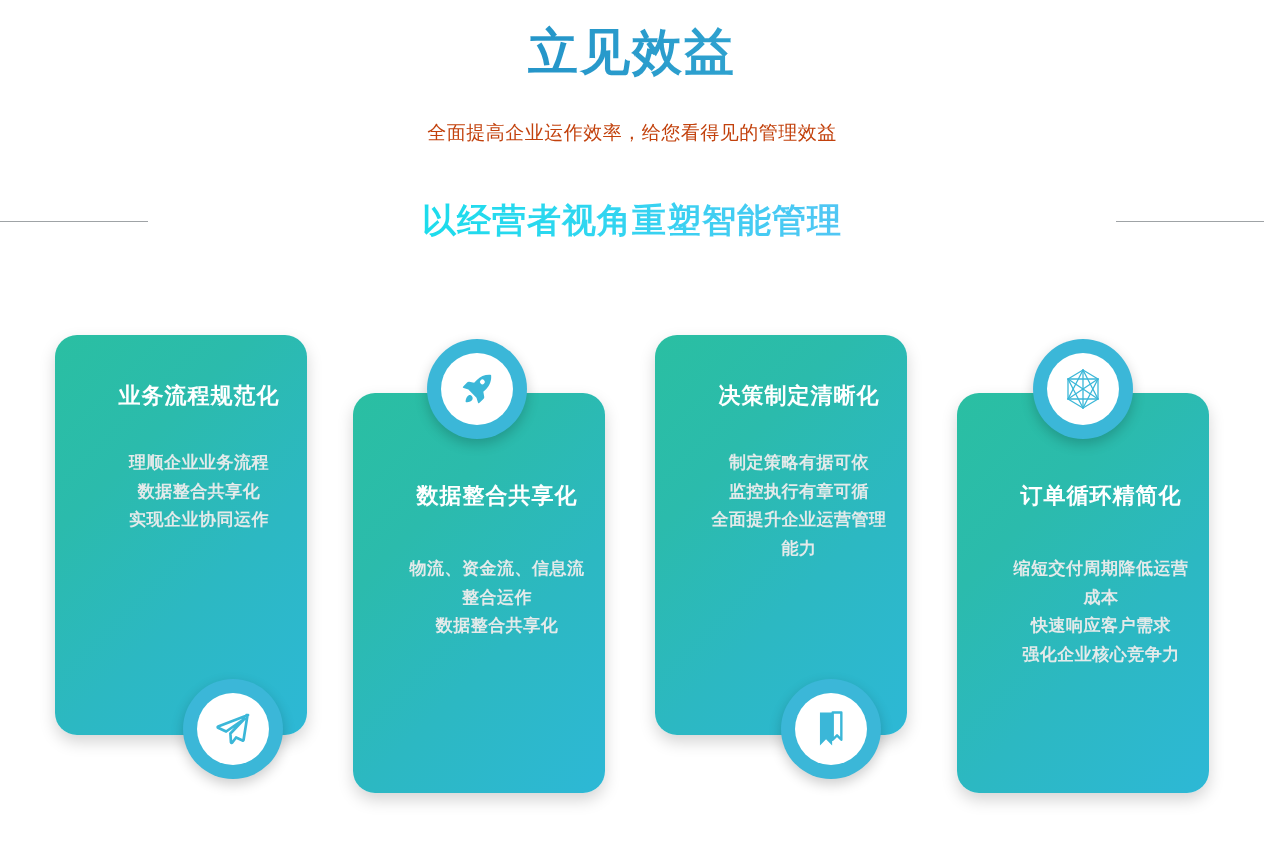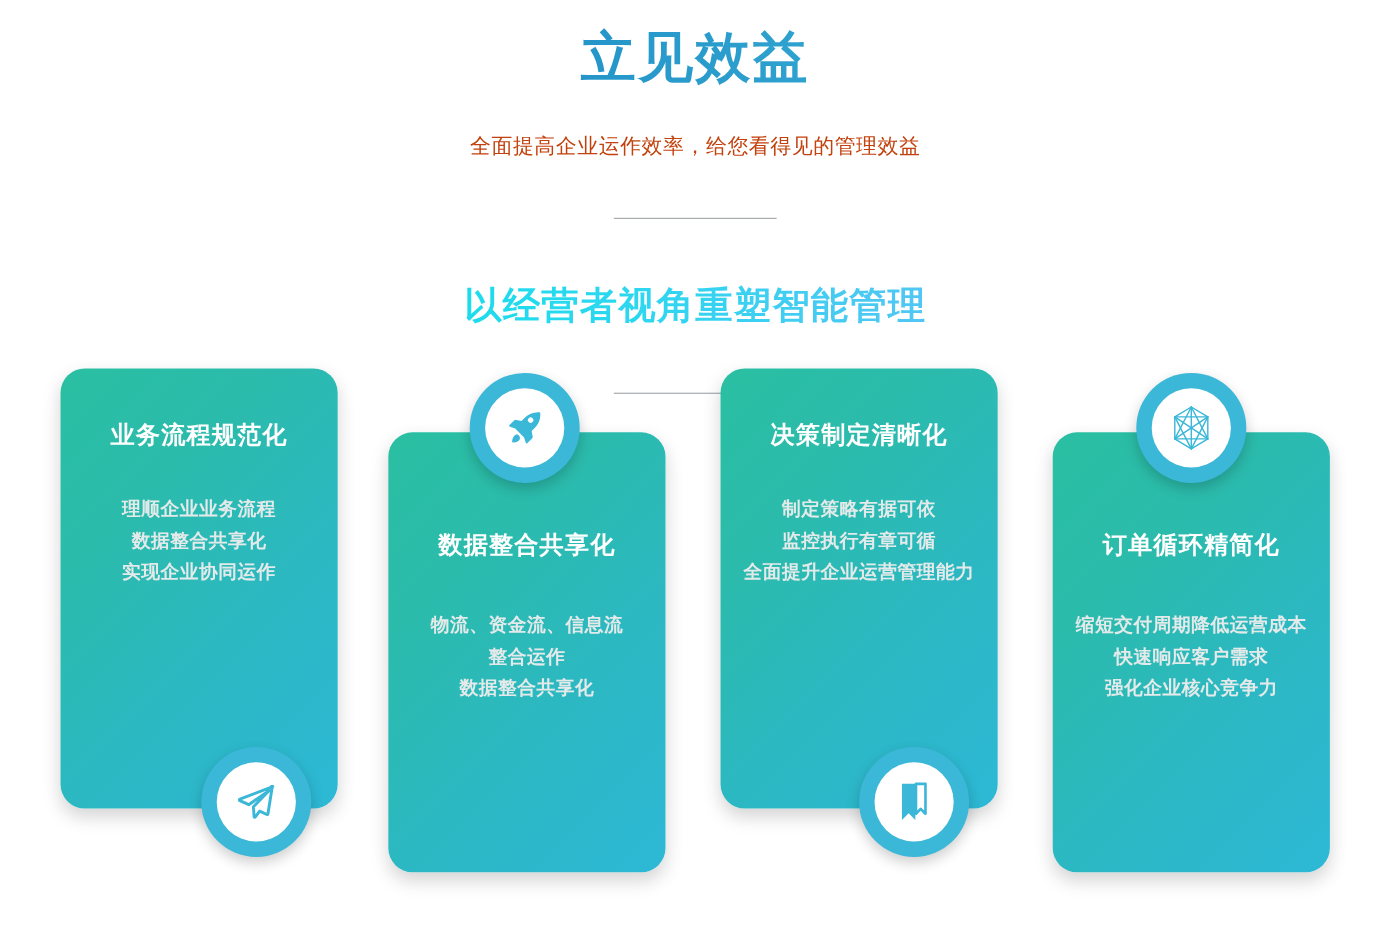--- a/index.html
+++ b/index.html
@@ -23,41 +23,42 @@
   }
   .hero-sub {
     position:absolute; top:120px; left:0; width:1264px;
     text-align:center;
     font-size:19px; color:#c2410c; letter-spacing:.5px;
   }
 
   
   .section-head {
     position:absolute; top:198px; left:0; width:1264px;
-    display:flex; align-items:center; justify-content:space-between; gap:56px;flex-direction:column;
+    display:flex; align-items:center; justify-content:space-between; gap:56px;
   }
   .rule { width:148px; height:1px; background:#9fa3a6; }
   .section-title {
     font-size:34px; font-weight:bold; letter-spacing:1px; white-space:nowrap;
     background:linear-gradient(90deg,#1CDCEC 0%,#2FD6F0 40%,#51C6F4 100%);
     -webkit-background-clip:text; background-clip:text;
     -webkit-text-fill-color:transparent; color:#35D3F0;
   }
 
   
   .cards { position:absolute; top:0; left:0; width:1264px; height:859px; }
 
   .card {
     position:absolute;
     width:252px;
     border-radius:22px;
     background:linear-gradient(135deg,#2ABFA2 0%,#2BBBAC 30%,#2CB8C2 62%,#2DB8D6 100%);
     box-shadow:0 7px 16px rgba(0,0,0,.17);
     color:#ffffff;
     overflow:visible;
+    padding-left:36px;
   }
   .card-low  { top:335px; height:400px; }   
   .card-high { top:393px; height:400px; }   
 
   .card-1 { left:55px;  }
   .card-2 { left:353px; }
   .card-3 { left:655px; }
   .card-4 { left:957px; }
 
   .card-title {

